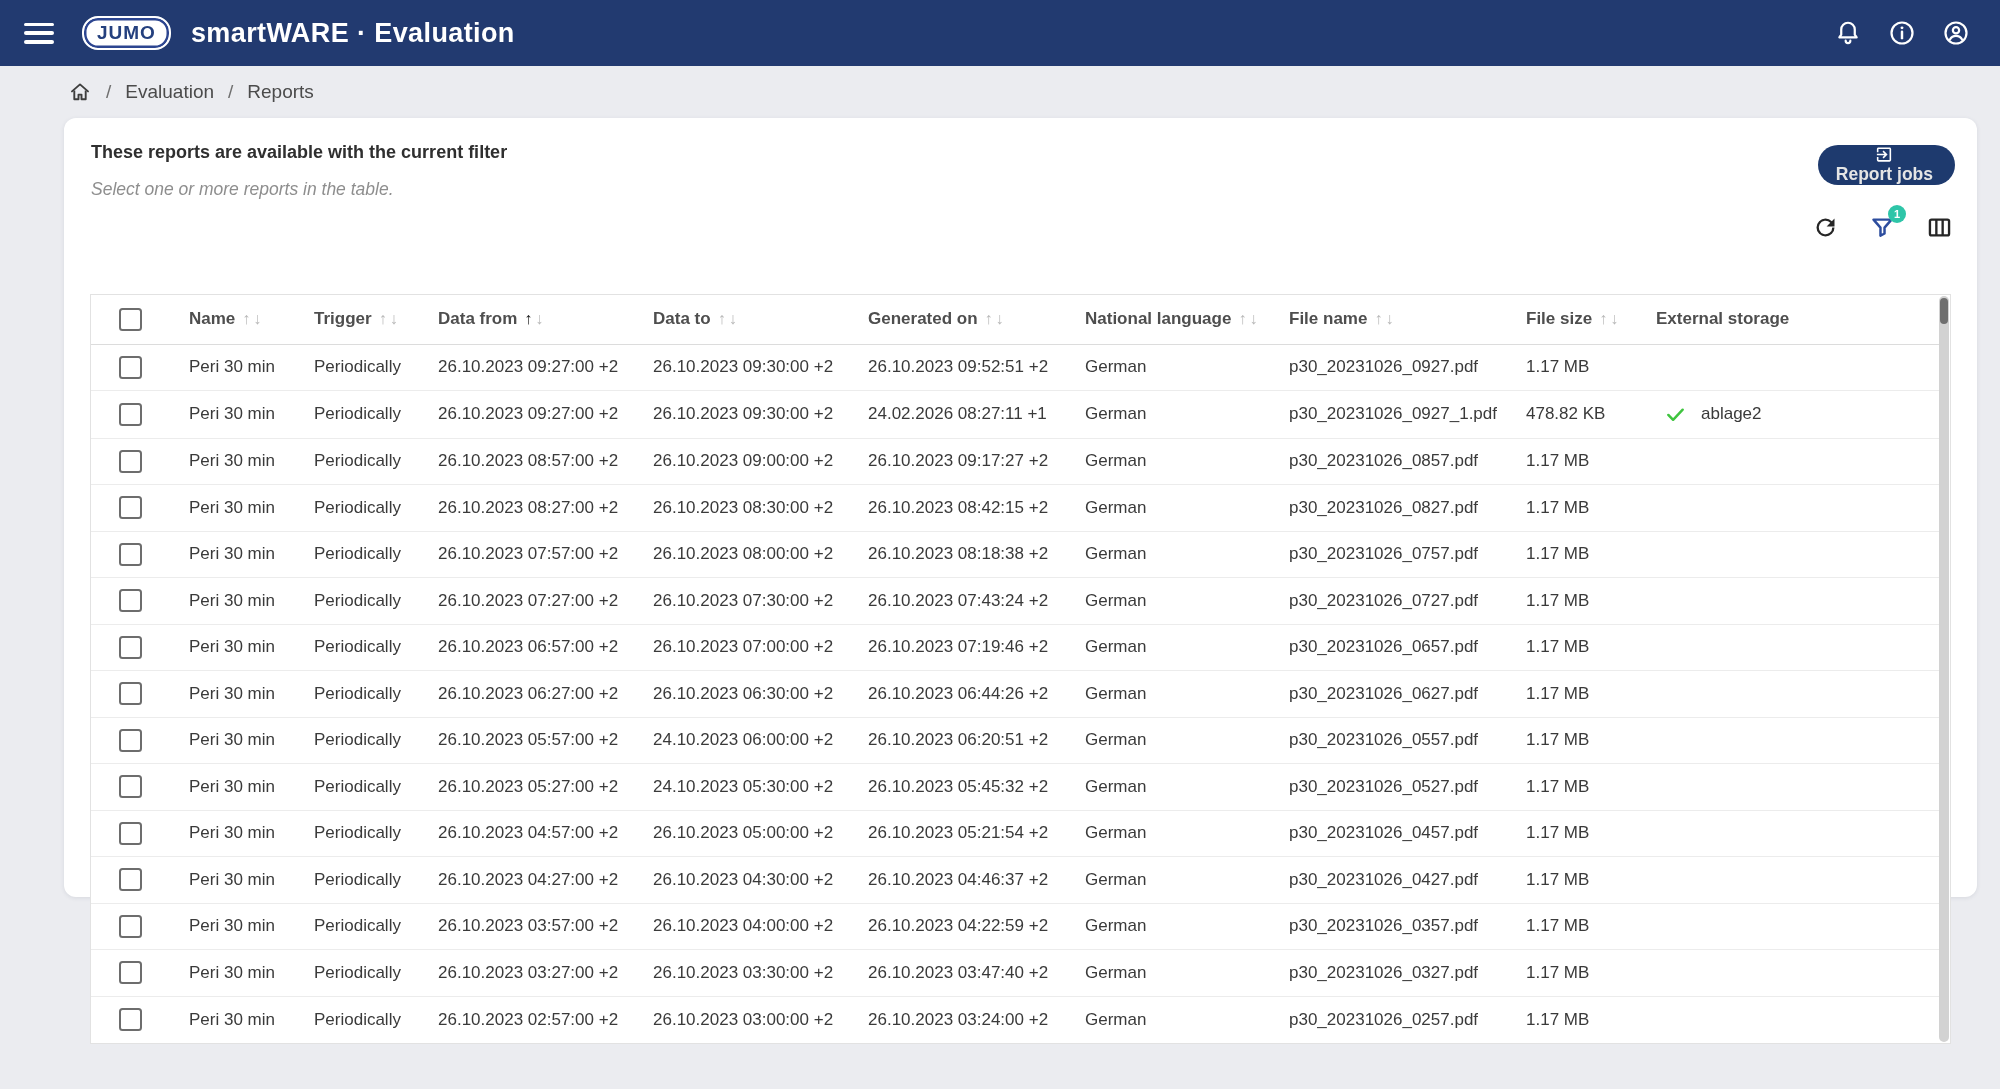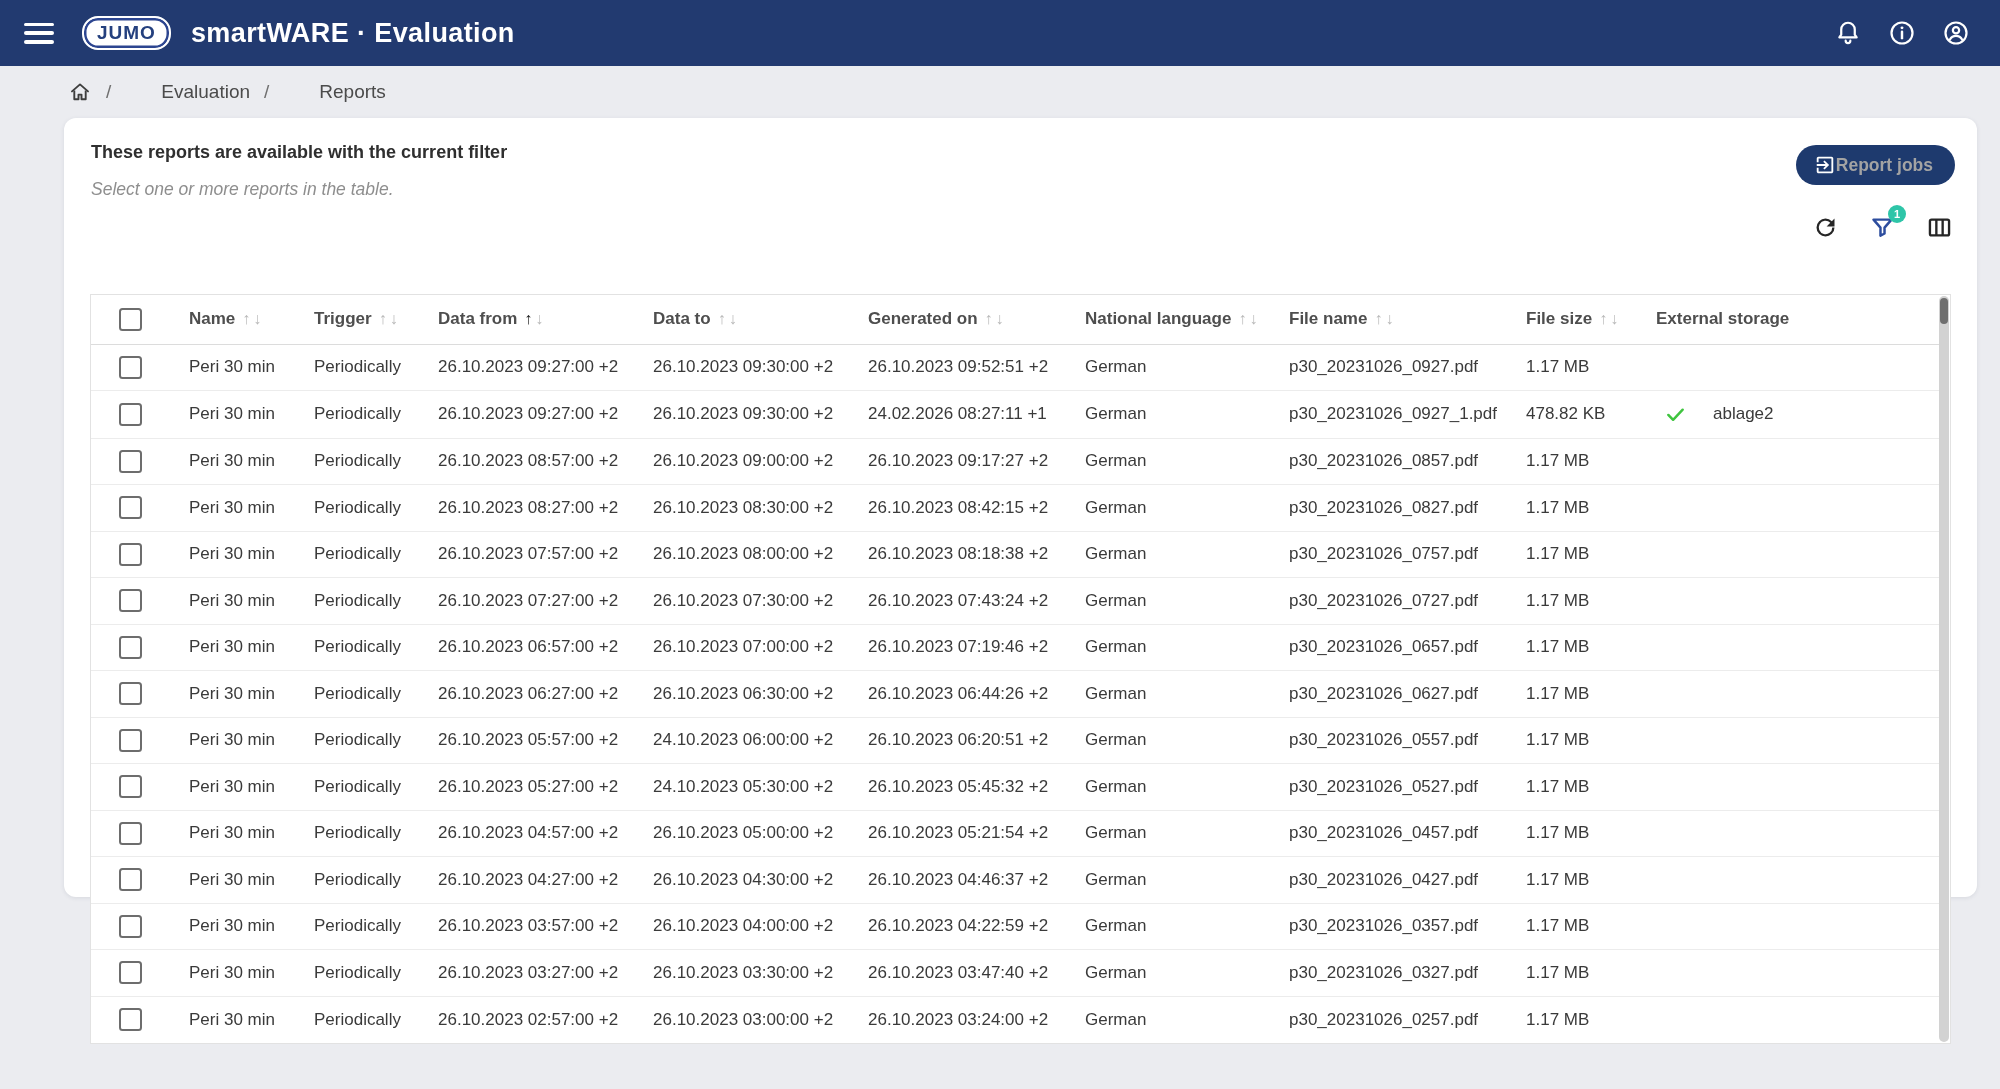--- a/index.html
+++ b/index.html
@@ -30,42 +30,42 @@
   .nav-icons { margin-left:auto; display:flex; gap:26px; align-items:center; }
   .nav-icon { width:28px; height:28px; cursor:pointer; }
 
   
   .breadcrumb {
     height:52px; display:flex; align-items:center;
     padding-left:68px; gap:14px;
     color:#4b4b4b; font-size:19px;
   }
   .breadcrumb .sep { color:#6f6f6f; }
-  .crumb { cursor:pointer;margin-left:36px; }
+  .crumb { cursor:pointer; }
   .crumb.current { cursor:default;text-align:center; }
 
   
   .card {
     position:relative;
     margin:0 23px 0 64px;
     height:779px;
     background:#fff; border-radius:12px;
     box-shadow:0 1px 4px rgba(40,50,80,0.10);
   }
   .card-heading { position:absolute; left:27px; top:24px; font-size:18px; font-weight:700; color:#2f2f2f; }
   .card-sub { position:absolute; left:27px; top:61px; font-size:17.5px; color:#8e8e8e;font-style:italic; }
 
   .report-jobs-btn {
     position:absolute; top:27px; right:22px;
     height:40px; border-radius:20px; border:none;
-    background:#1e3a6e; color:#a3a3a3;
+    background:#1e3a6e; color:#e5e5e5;
     font-family:"Liberation Sans", sans-serif;
     font-size:17.5px; font-weight:700;
     display:flex; align-items:center; 
-    padding:0 22px 0 18px; cursor:pointer;
+    padding:0 22px 0 18px; cursor:pointer;flex-direction:column;
   }
 
   .toolbar { position:absolute; top:96px; right:24px; display:flex; gap:30px; align-items:center; }
   .icon-btn { position:relative; width:27px; height:27px; cursor:pointer; }
   .badge {
     position:absolute; top:-9px; right:-10px;
     width:18px; height:18px; border-radius:50%;
     background:#2ec5a8; color:#fff;
     font-size:11px; font-weight:700;
     display:flex; align-items:center; justify-content:center;
@@ -89,21 +89,21 @@
     padding:0; white-space:nowrap; overflow:hidden;
   }
   tbody tr:last-child td { border-bottom:none; }
   .sort { margin-left:7px; color:#b9b9b9; font-weight:400; font-size:16px; letter-spacing:3px; }
   .sort .up.active { color:#161616; font-weight:700; }
   .cb {
     width:23px; height:23px;
     border:2px solid #6d6d6d; border-radius:3.5px;
     background:#fff; margin-left:28px; cursor:pointer;
   }
-  .ext-cell { display:flex; align-items:center; gap:26px; padding-left:8px; height:46.5px; }
+  .ext-cell { display:flex; align-items:center; gap:14px; padding-left:8px; height:46.5px; }
 
   .vscroll {
     position:absolute; top:1px; right:1px; bottom:1px; width:10px;
     background:#d2d2d2; border-radius:5px;
   }
   .vthumb {
     position:absolute; top:2px; left:1px; width:8px; height:26px;
     border-radius:4px; background:#6f6f6f; cursor:pointer;
   }
 </style>

